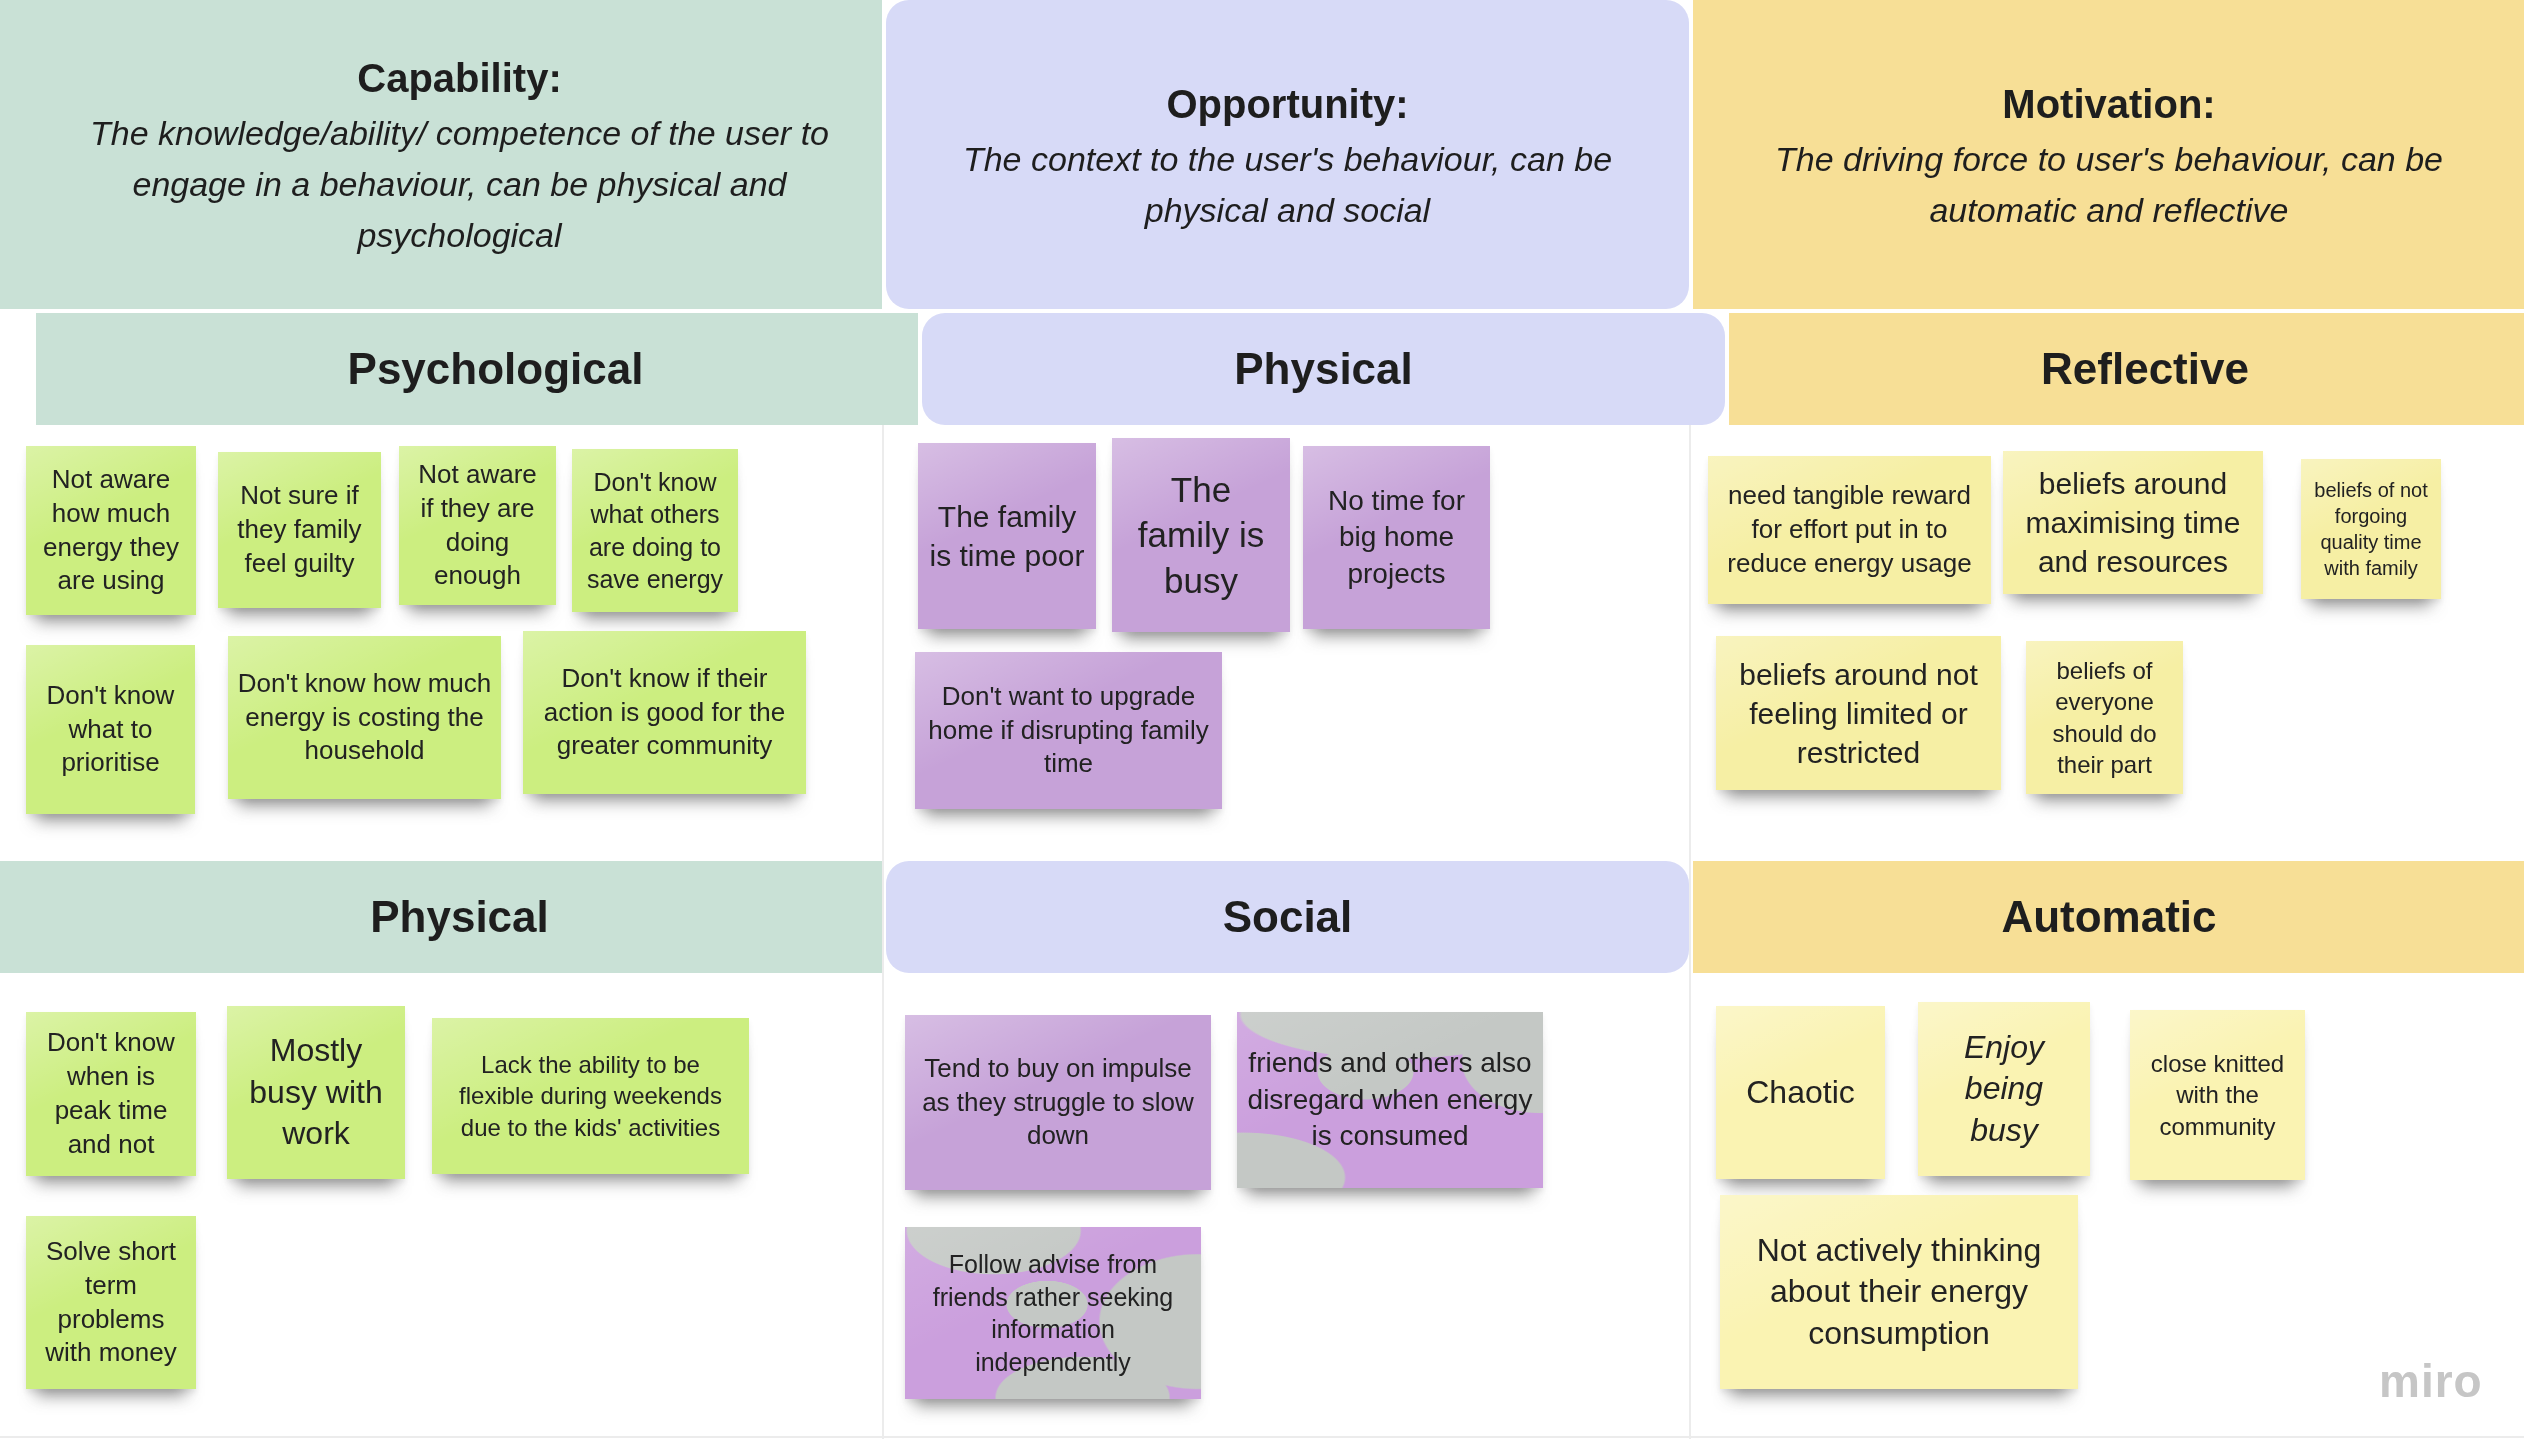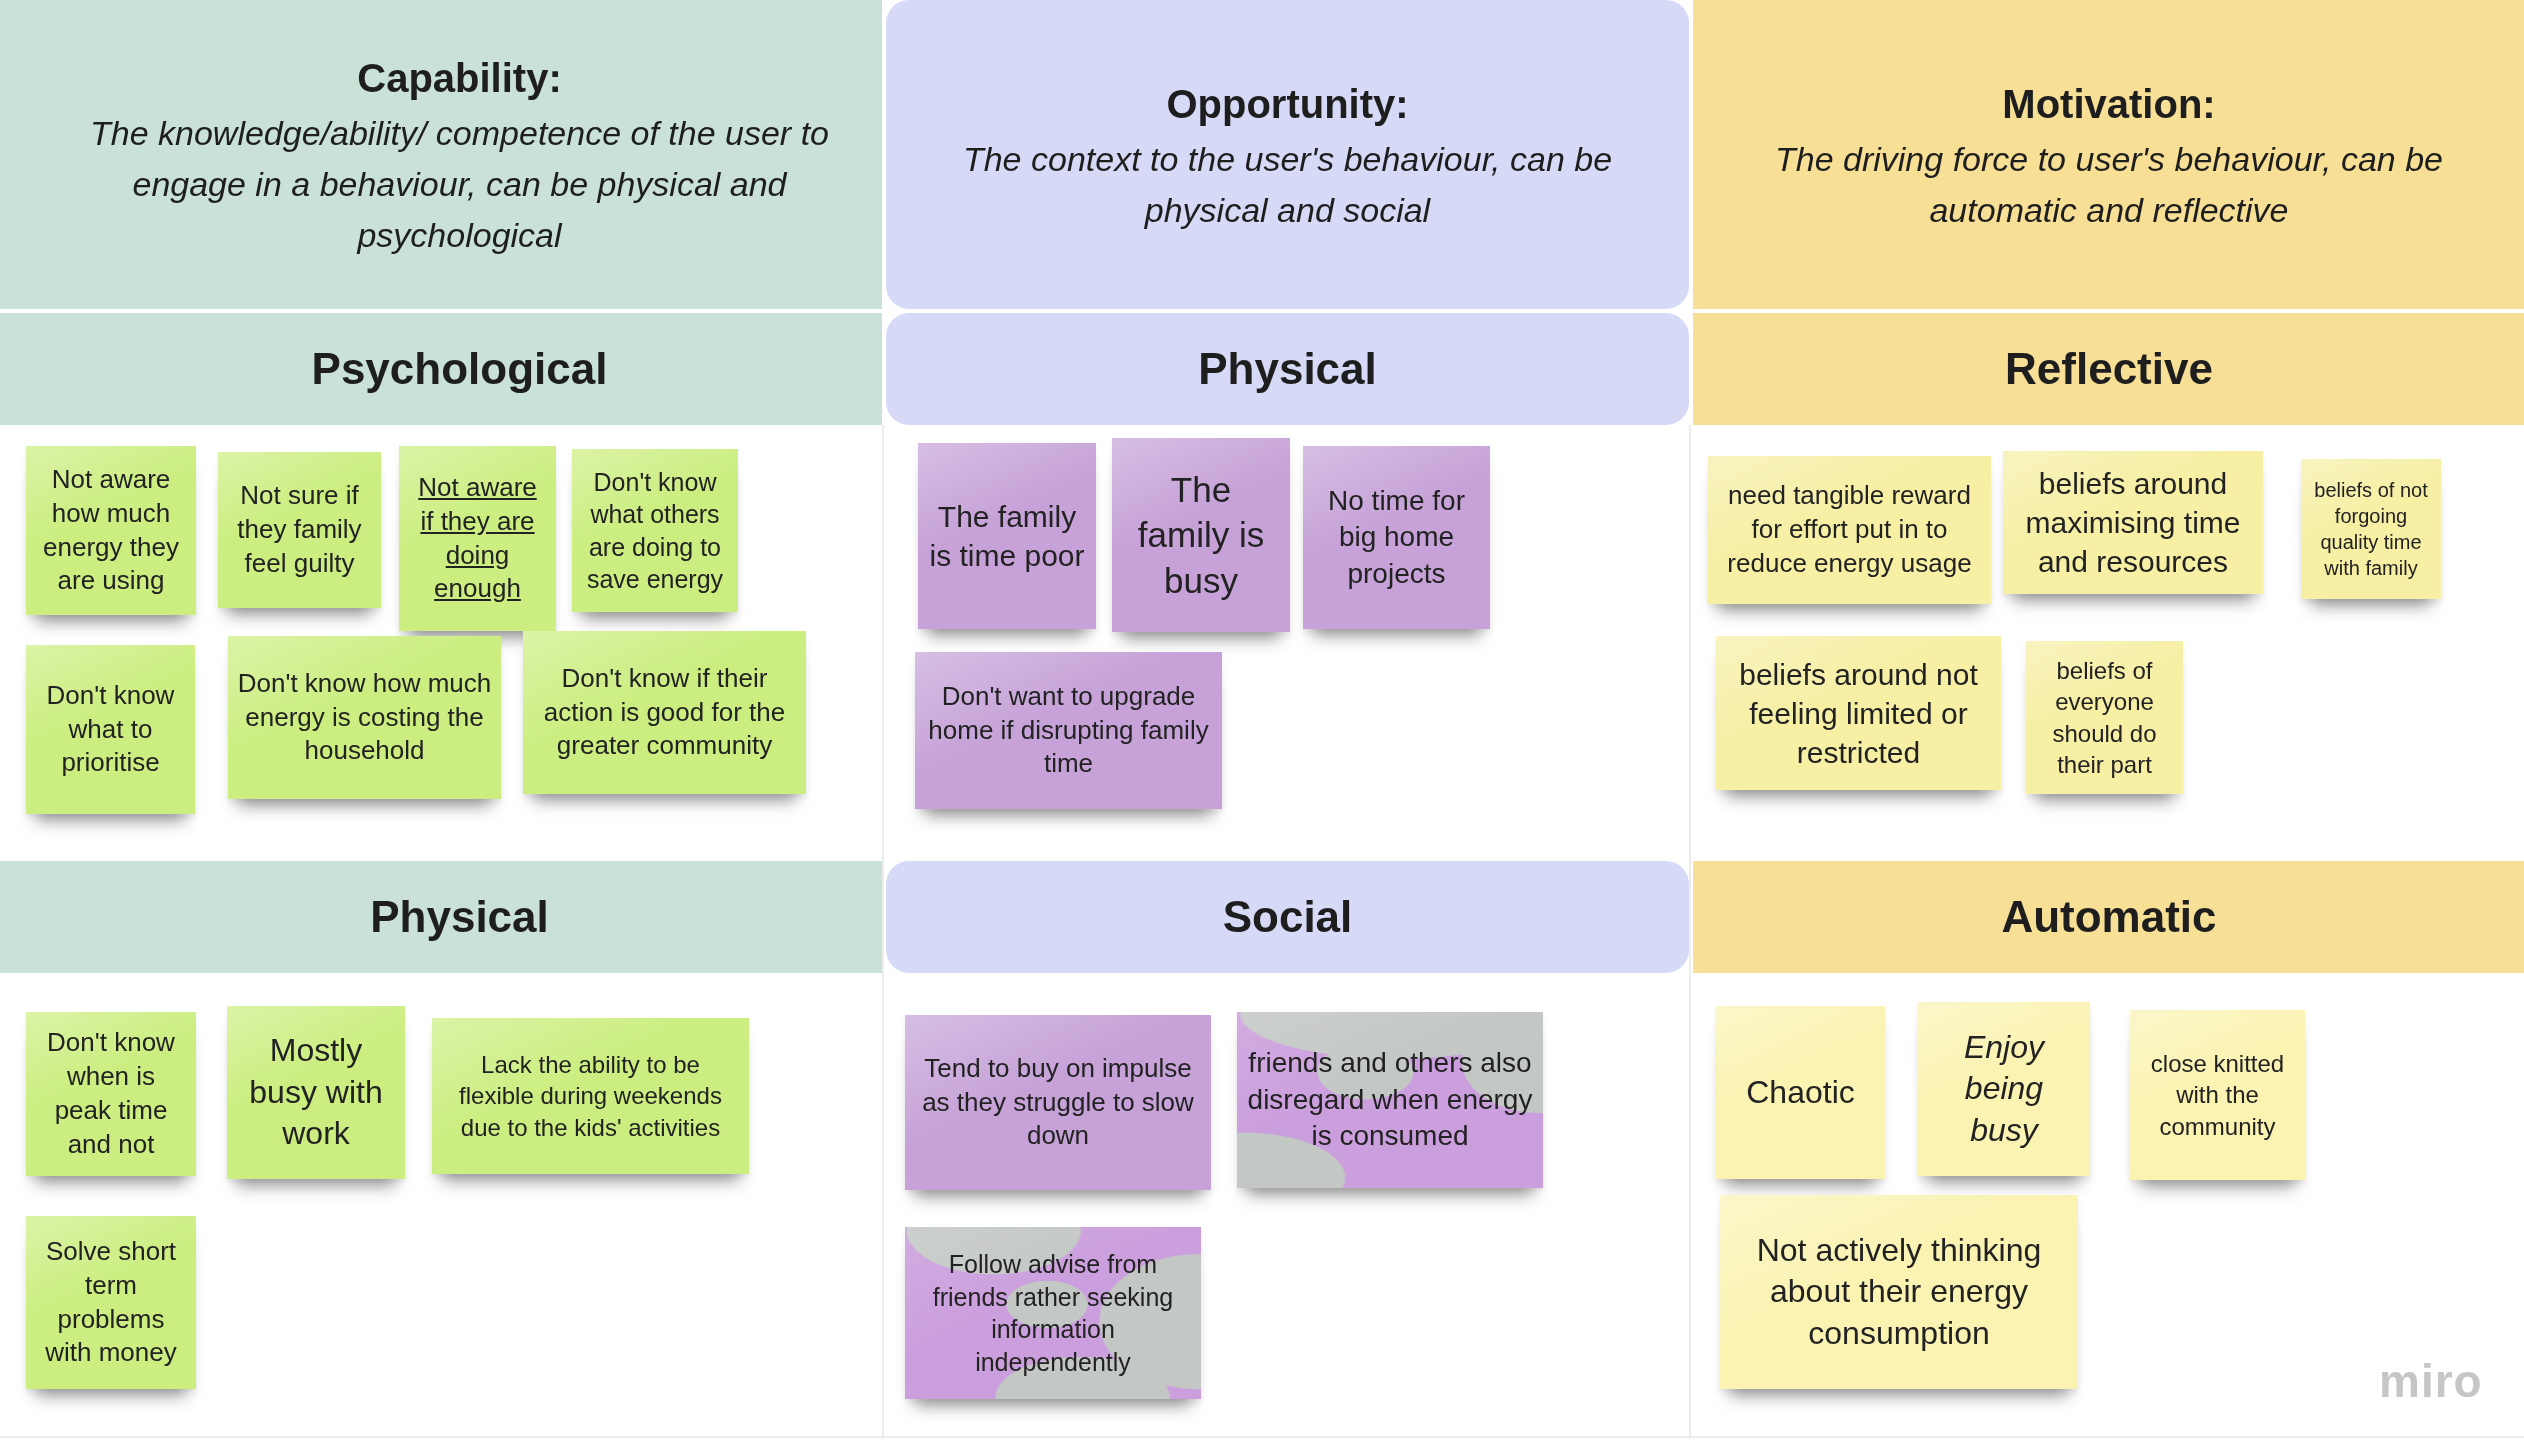--- a/index.html
+++ b/index.html
@@ -8,21 +8,21 @@
     font-family:"Liberation Sans","DejaVu Sans",sans-serif; color:var(--text,#1e1e1e);
     overflow:hidden;
   }
   .cell { position:absolute; box-sizing:border-box; }
   
   .c0 { left:0;      width:882px; }
   .c1 { left:886px;  width:803px;border-radius:23px; }
   .c2 { left:1693px; width:832px; }
   
   .r-head  { top:0;     height:309px; }
-  .r-band1 { top:313px; height:112px; }
+  .r-band1 { top:313px; height:112px;margin-left:36px; }
   .r-band2 { top:861px; height:112px; }
   
   .bg-cap { background:var(--capability_bg);padding-left:37px; }
   .bg-opp { background:var(--opportunity_bg); }
   .bg-mot { background:var(--motivation_bg); }
 
   .head { display:flex; flex-direction:column; align-items:center; justify-content:center; text-align:center; z-index:2; }
   .h-title { font-size:40px; font-weight:bold; line-height:1.5; }
   .h-desc  { font-size:34px; font-style:italic; line-height:1.5; }
   .c0 .h-desc { max-width:808px; }
@@ -108,21 +108,21 @@
   <div class="cell band r-band2 c1 bg-opp">
     <span>Social</span>
   </div>
   <div class="cell band r-band2 c2 bg-mot">
     <span>Automatic</span>
   </div>
 
   <div class="notes">
       <div class="note n-green sheen" style="left: 26px; top: 446px; width: 170px; height: 169px; font-size: 26px;">Not aware how much energy they are using</div>
       <div class="note n-green sheen" style="left: 218px; top: 452px; width: 163px; height: 156px; font-size: 26px;">Not sure if they family feel guilty</div>
-      <div class="note n-green sheen" style="left: 399px; top: 446px; width: 157px; height: 185px; font-size: 26px; text-decoration: underline;">Not aware if they are doing enough</div>
+      <div class="note n-green sheen" style="left: 399px; top: 446px; width: 157px; height: 159px; font-size: 26px;">Not aware if they are doing enough</div>
       <div class="note n-green sheen" style="left: 572px; top: 449px; width: 166px; height: 163px; font-size: 25px;">Don't know what others are doing to save energy</div>
       <div class="note n-green sheen" style="left: 26px; top: 645px; width: 169px; height: 169px; font-size: 26px;">Don't know what to prioritise</div>
       <div class="note n-green sheen" style="left: 228px; top: 636px; width: 273px; height: 163px; font-size: 26px;">Don't know how much energy is costing the household</div>
       <div class="note n-green sheen" style="left: 523px; top: 631px; width: 283px; height: 163px; font-size: 26px;">Don't know if their action is good for the greater community</div>
       <div class="note n-purple sheen" style="left: 918px; top: 443px; width: 178px; height: 186px; font-size: 30px;">The family is time poor</div>
       <div class="note n-purple sheen" style="left: 1112px; top: 438px; width: 178px; height: 194px; font-size: 35px;">The family is busy</div>
       <div class="note n-purple sheen" style="left: 1303px; top: 446px; width: 187px; height: 183px; font-size: 28px;">No time for big home projects</div>
       <div class="note n-purple sheen" style="left: 915px; top: 652px; width: 307px; height: 157px; font-size: 26px;">Don't want to upgrade home if disrupting family time</div>
       <div class="note n-yellow sheen" style="left: 1708px; top: 456px; width: 283px; height: 148px; font-size: 26px;">need tangible reward for effort put in to reduce energy usage</div>
       <div class="note n-yellow sheen" style="left: 2003px; top: 451px; width: 260px; height: 143px; font-size: 30px;">beliefs around maximising time and resources</div>

